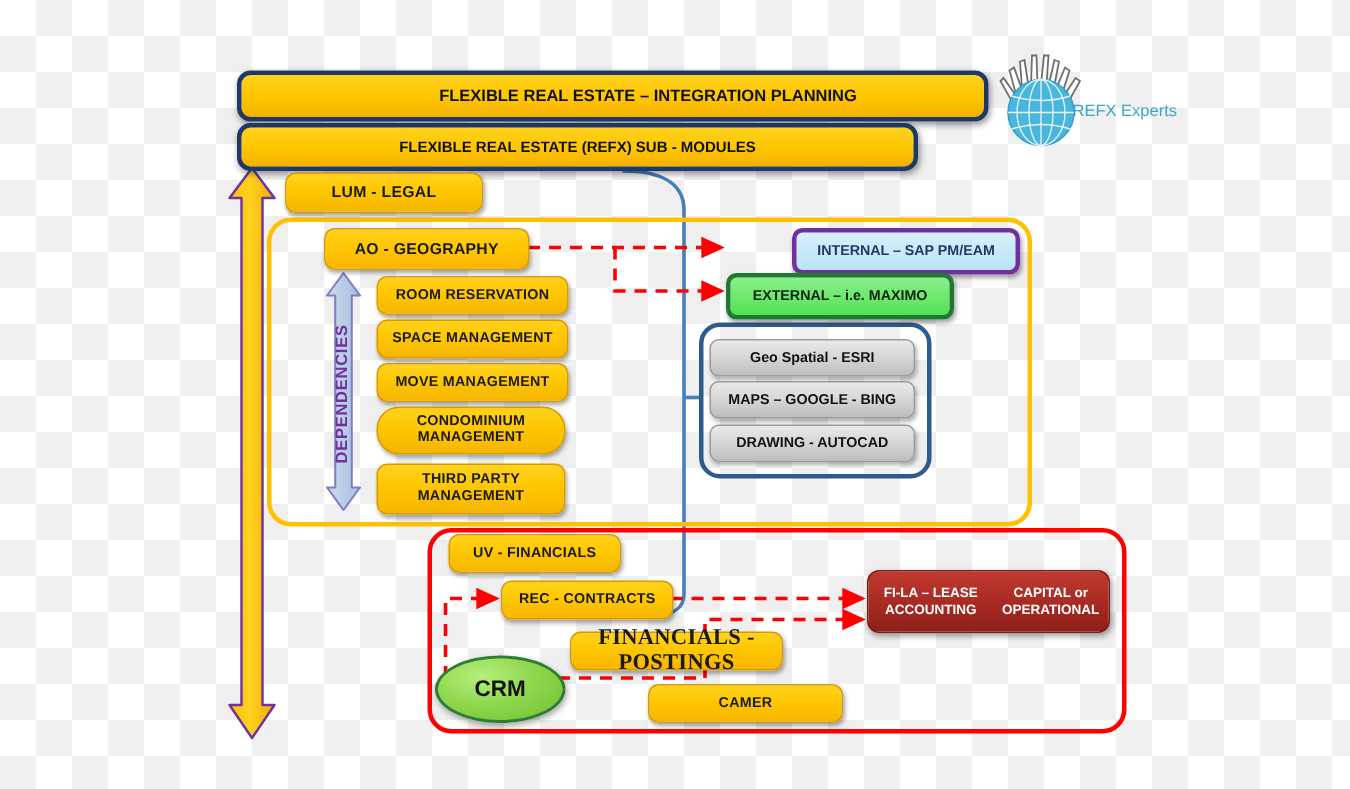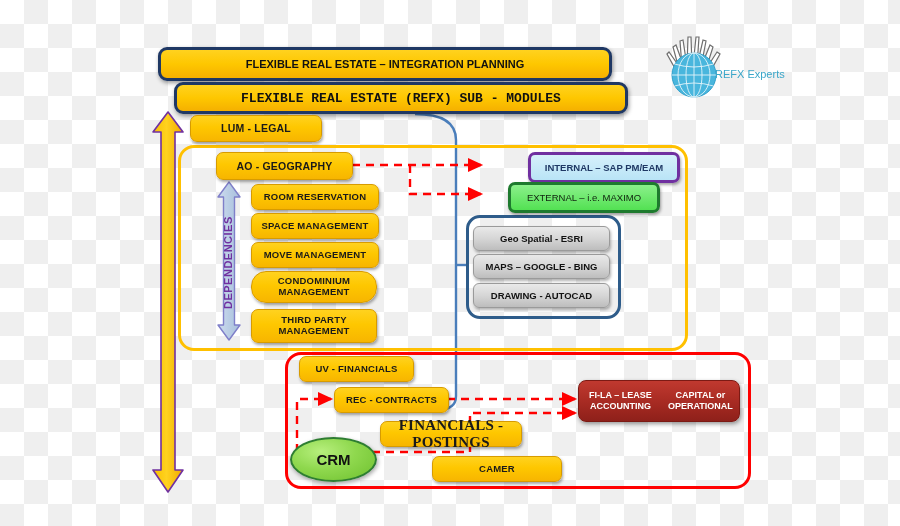--- a/index.html
+++ b/index.html
@@ -66,22 +66,22 @@
     box-shadow:1px 2px 3px rgba(0,0,0,.35);
     color:#1f3864;font-weight:bold;
     display:flex;align-items:center;justify-content:center;text-align:center;margin-left:44px;
   }
   .greenbox{
     position:absolute;
     background:linear-gradient(180deg,#8bf08b 0%,#53e153 100%);
     border:3px solid #1e7a2e;
     border-radius:7px;
     box-shadow:1px 2px 3px rgba(0,0,0,.35);
-    color:#10210f;font-weight:normal;
-    display:flex;align-items:center;justify-content:center;text-align:center;margin-left:24px;
+    color:#10210f;font-weight:bold;
+    display:flex;align-items:center;justify-content:center;text-align:center;
   }
   .redbox{
     position:absolute;
     background:linear-gradient(180deg,#c0392f 0%,#a62a22 55%,#8e201a 100%);
     border:1px solid #7c1a14;
     border-radius:8px;
     box-shadow:1px 2px 4px rgba(0,0,0,.4);
     color:#ffffff;font-weight:bold;
     display:flex;flex-direction:row;align-items:center;justify-content:center;text-align:center;
     line-height:1.25;
@@ -201,23 +201,23 @@
       <ellipse cx="694" cy="75" rx="8" ry="22"></ellipse>
       <ellipse cx="694" cy="75" rx="16" ry="22"></ellipse>
       <line x1="694" y1="53" x2="694" y2="97"></line>
       <line x1="672" y1="75" x2="716" y2="75"></line>
       <path d="M674.5,64 Q694,70 713.5,64"></path>
       <path d="M674.5,86 Q694,80 713.5,86"></path>
     </g>
   </g>
 </svg>
 
-<div class="banner" style="left:158px;top:47px;width:448px;height:28px;font-size:11px;">FLEXIBLE  REAL ESTATE – INTEGRATION PLANNING</div>
-
-<div class="banner" style="left:174px;top:82px;width:448px;height:26px;font-size:13px;font-family:Liberation Mono, monospace;">FLEXIBLE REAL ESTATE (REFX) SUB - MODULES</div>
+<div class="banner" style="left:158px;top:47px;width:448px;height:28px;font-size:11px;padding-left:47px;">FLEXIBLE  REAL ESTATE – INTEGRATION PLANNING</div>
+
+<div class="banner" style="left:158px;top:82px;width:448px;height:26px;font-size:10px;">FLEXIBLE REAL ESTATE (REFX) SUB - MODULES</div>
 
 <div class="logo-text" style="left:715px;top:68px;font-size:11px;">REFX Experts</div>
 
 <div class="frame-yellow" style="left:178px;top:145px;width:504px;height:200px;"></div>
 
 <div class="frame-red" style="left:285px;top:352px;width:460px;height:131px;"></div>
 
 <div class="frame-navy" style="left:466px;top:215px;width:149px;height:98px;"></div>
 
 <div class="ybox" style="left:190px;top:115px;width:130px;height:25px;font-size:10.5px;">LUM - LEGAL</div>

